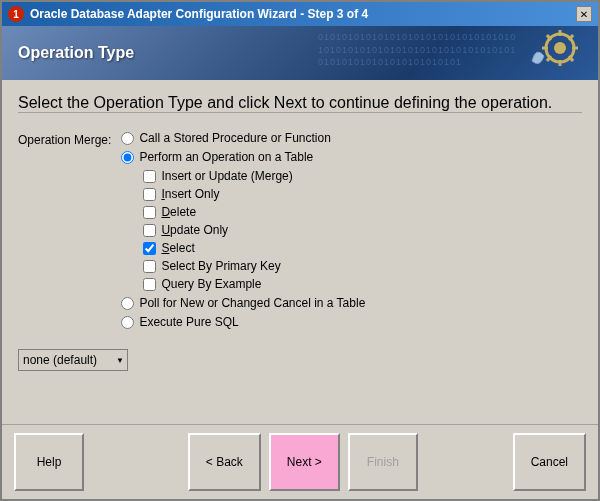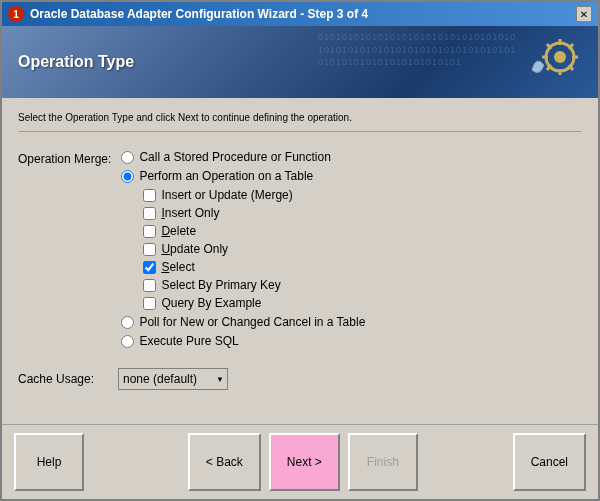--- a/index.html
+++ b/index.html
@@ -64,21 +64,21 @@
       display: flex;
       align-items: center;
       justify-content: center;
       font-size: 10px;
       cursor: pointer;
       color: #000;
     }
 
     .header-panel {
       background: linear-gradient(135deg, #6b8ab8 0%, #3a5a8a 40%, #1a3a6a 70%, #2a5a9a 100%);
-      height: 72px;
+      height: 54px;
       display: flex;
       align-items: center;
       justify-content: space-between;
       padding: 10px 16px;
       position: relative;
       overflow: hidden;
     }
 
     .header-title {
       color: white;
@@ -109,25 +109,25 @@
     .content {
       flex: 1;
       background: #d4d0c8;
       padding: 14px 16px;
       display: flex;
       flex-direction: column;
       gap: 0;
     }
 
     .description {
-      font-size: 10px;
+      font-size: 16px;
       color: #000;
       margin-bottom: 18px;
       border-bottom: 1px solid #a0a0a0;
-      padding-bottom: 8px;
+      padding-bottom: 0;
     }
 
     .form-row {
       display: flex;
       align-items: flex-start;
       gap: 10px;
     }
 
     .form-label {
       font-size: 12px;
@@ -343,21 +343,20 @@
 
         <label class="radio-option">
           <input type="radio" name="operation-type" style="">
           <span>Execute Pure SQL</span>
         </label>
 
       </div>
     </div>
 
     <div class="cache-row">
-      <span class="cache-label">Cache Usage:</span>
       <div class="select-wrapper">
         <select class="cache-select">
           <option>none (default)</option>
           <option>memorize</option>
           <option>refresh</option>
         </select>
       </div>
     </div>
 
     <div class="spacer"></div>

